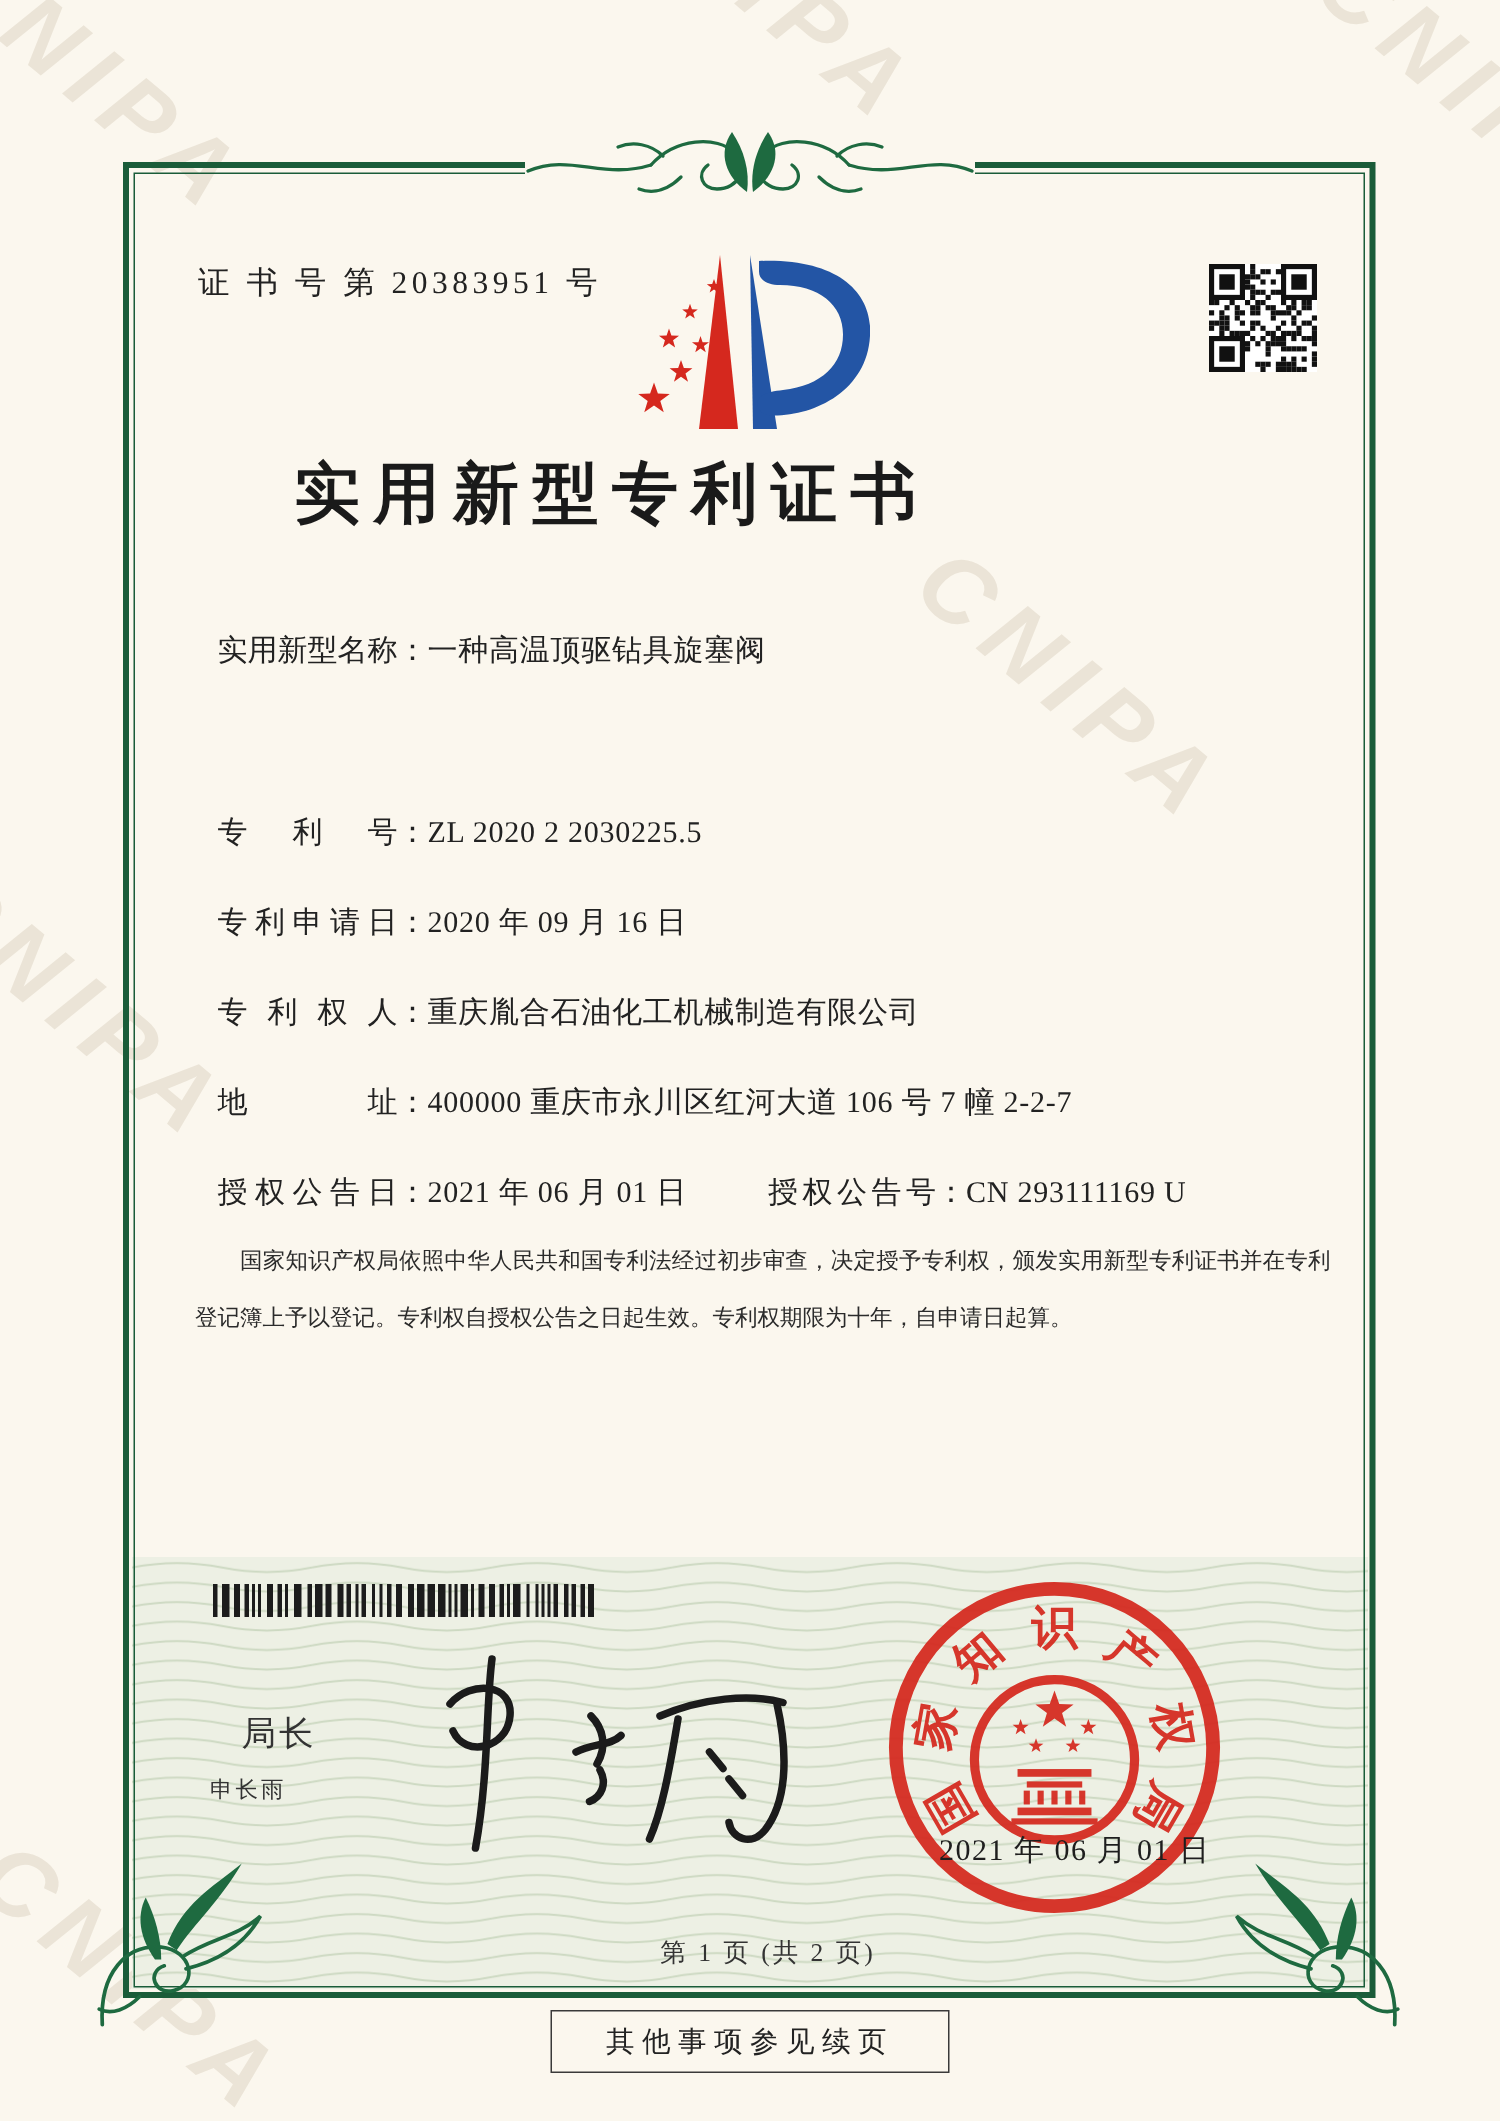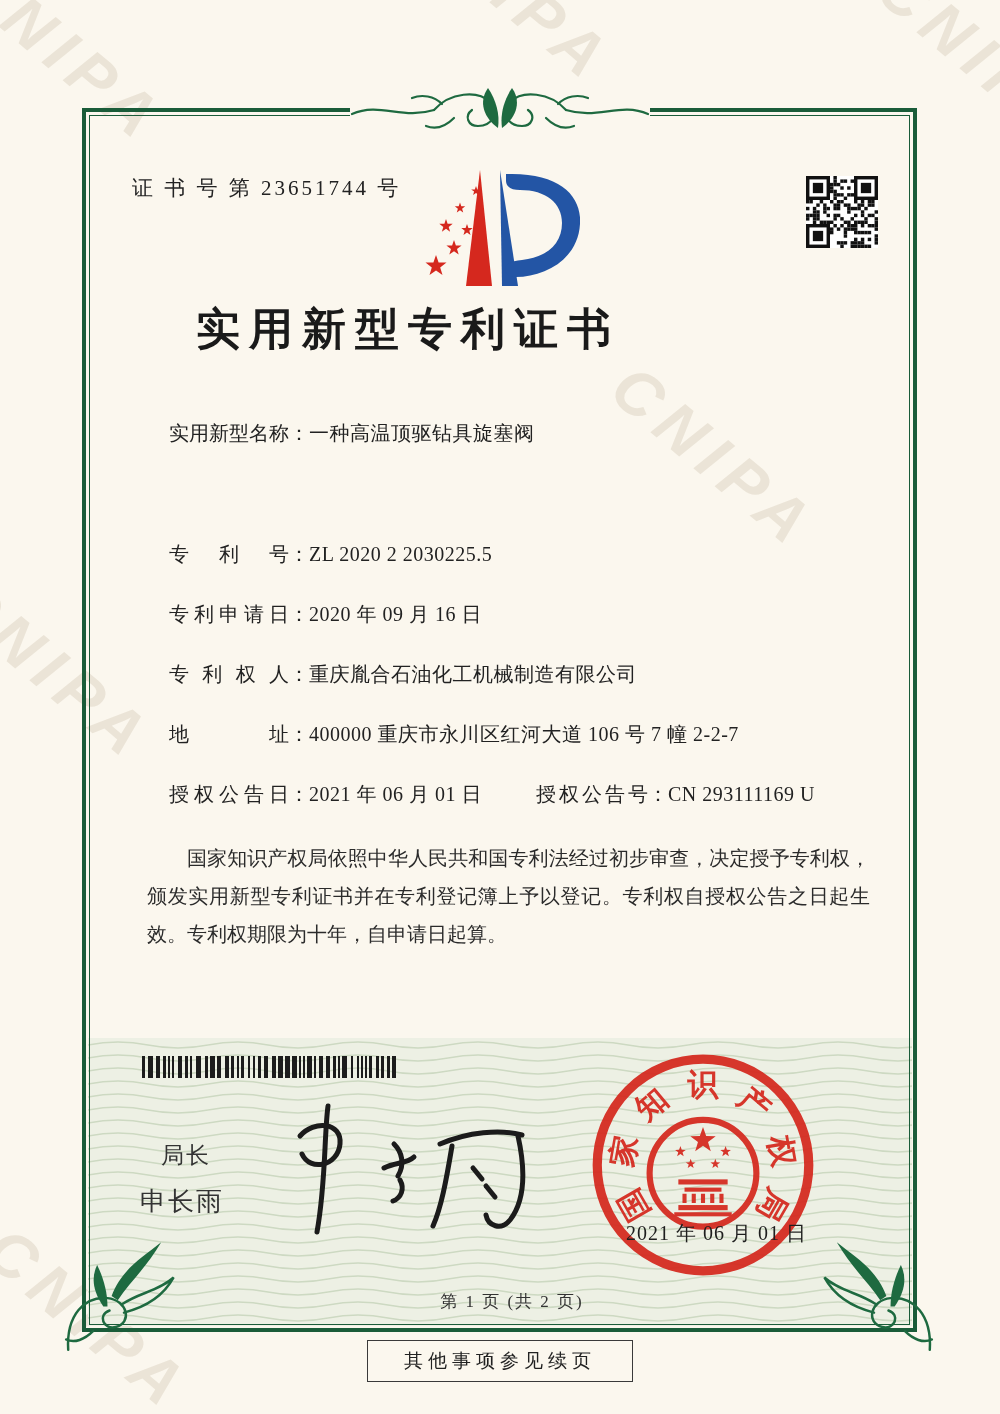--- a/index.html
+++ b/index.html
@@ -29,37 +29,37 @@
   .flourish{position:absolute;width:124px;height:124px;z-index:4;}
   
   .content{position:absolute;left:0;top:0;width:1000px;height:1414px;z-index:5;}
   .cert-no{position:absolute;left:132px;top:174px;font-size:21px;letter-spacing:3px;}
   .logo{position:absolute;left:420px;top:164px;}
   .qr{position:absolute;left:806px;top:176px;}
   .title{
     position:absolute;left:0;top:300px;width:816px;text-align:center;
     font-size:44px;font-weight:bold;letter-spacing:9px;color:#1a1a1a;
   }
-  .field-row{position:absolute;left:145px;width:760px;font-size:20px;white-space:nowrap;margin-left:24px;}
+  .field-row{position:absolute;left:145px;width:760px;font-size:20px;white-space:nowrap;}
   .f-label{
     display:inline-block;width:120px;vertical-align:bottom;
     text-align:justify;text-align-last:justify;
   }
   .f-colon{display:inline-block;}
   .f-value{letter-spacing:0.5px;}
   .pair2{position:absolute;left:367px;top:0;}
   .paras{position:absolute;left:130px;top:822px;width:757px;}
   .body-para{
-    margin:17px;font-size:20px;line-height:38px;text-align:justify;
+    margin:0;font-size:15px;line-height:38px;text-align:justify;
     text-indent:2em;color:#2b2b2b;
   }
   .barcode{position:absolute;left:142px;top:1056px;}
   .director-title{position:absolute;left:140px;top:1140px;font-size:23px;
     font-family:"Liberation Sans","DejaVu Sans",sans-serif;color:#333;letter-spacing:2px;margin-left:21px;}
-  .director-name{position:absolute;left:140px;top:1184px;font-size:26px;
+  .director-name{position:absolute;left:140px;top:1184px;font-size:15px;
     font-family:"Liberation Sans","DejaVu Sans",sans-serif;color:#333;letter-spacing:2px;}
   .signature{position:absolute;left:272px;top:1092px;}
   .seal{position:absolute;left:588px;top:1050px;opacity:0.93;}
   .seal text{font-family:"Liberation Serif","DejaVu Serif",serif;font-weight:bold;}
   .seal-date{position:absolute;left:626px;top:1220px;font-size:20px;letter-spacing:1px;color:#1e1e1e;z-index:6;}
   .page-info{position:absolute;left:0;top:1290px;width:1000px;text-align:center;font-size:17px;letter-spacing:2px;color:#333;padding-left:12px;}
   .cont-wrap{position:absolute;left:0;top:1340px;width:1000px;text-align:center;}
   .cont-box{
     display:inline-block;border:1px solid #3a3a3a;padding:7px 36px;
     font-size:19px;letter-spacing:5px;color:#222;background:#fbf7ee;
@@ -130,21 +130,21 @@
     </g>
     <g fill="#1e6a40">
       <path d="M48,62 C58,36 76,26 96,10 C82,34 66,48 54,66 Z"></path>
       <path d="M40,72 C30,58 28,44 34,32 C40,44 44,58 44,72 Z"></path>
     </g>
   </svg>
 </div>
 
 <div class="content">
 
-  <div class="cert-no">证 书 号 第 23651744 号</div>
+  <div class="cert-no">证 书 号 第 20383951 号</div>
 
   <svg class="logo" width="160" height="125" viewBox="0 0 160 125">
     <g fill="#2355a5">
       <polygon points="80,6 98,122 82,122"></polygon>
       <path d="M86,10 C140,8 162,32 160,60 C158,96 124,113 96,113 C89,113 85,110 85,105 C85,99 93,97 102,96 C128,93 142,79 142,59 C142,39 126,26 100,26 C92,26 86,23 86,17 Z"></path>
     </g>
     <g fill="#d5281e">
       <polygon points="60,6 72,122 46,122"></polygon>
     </g>
     <g id="logo-stars" fill="#d5281e">

